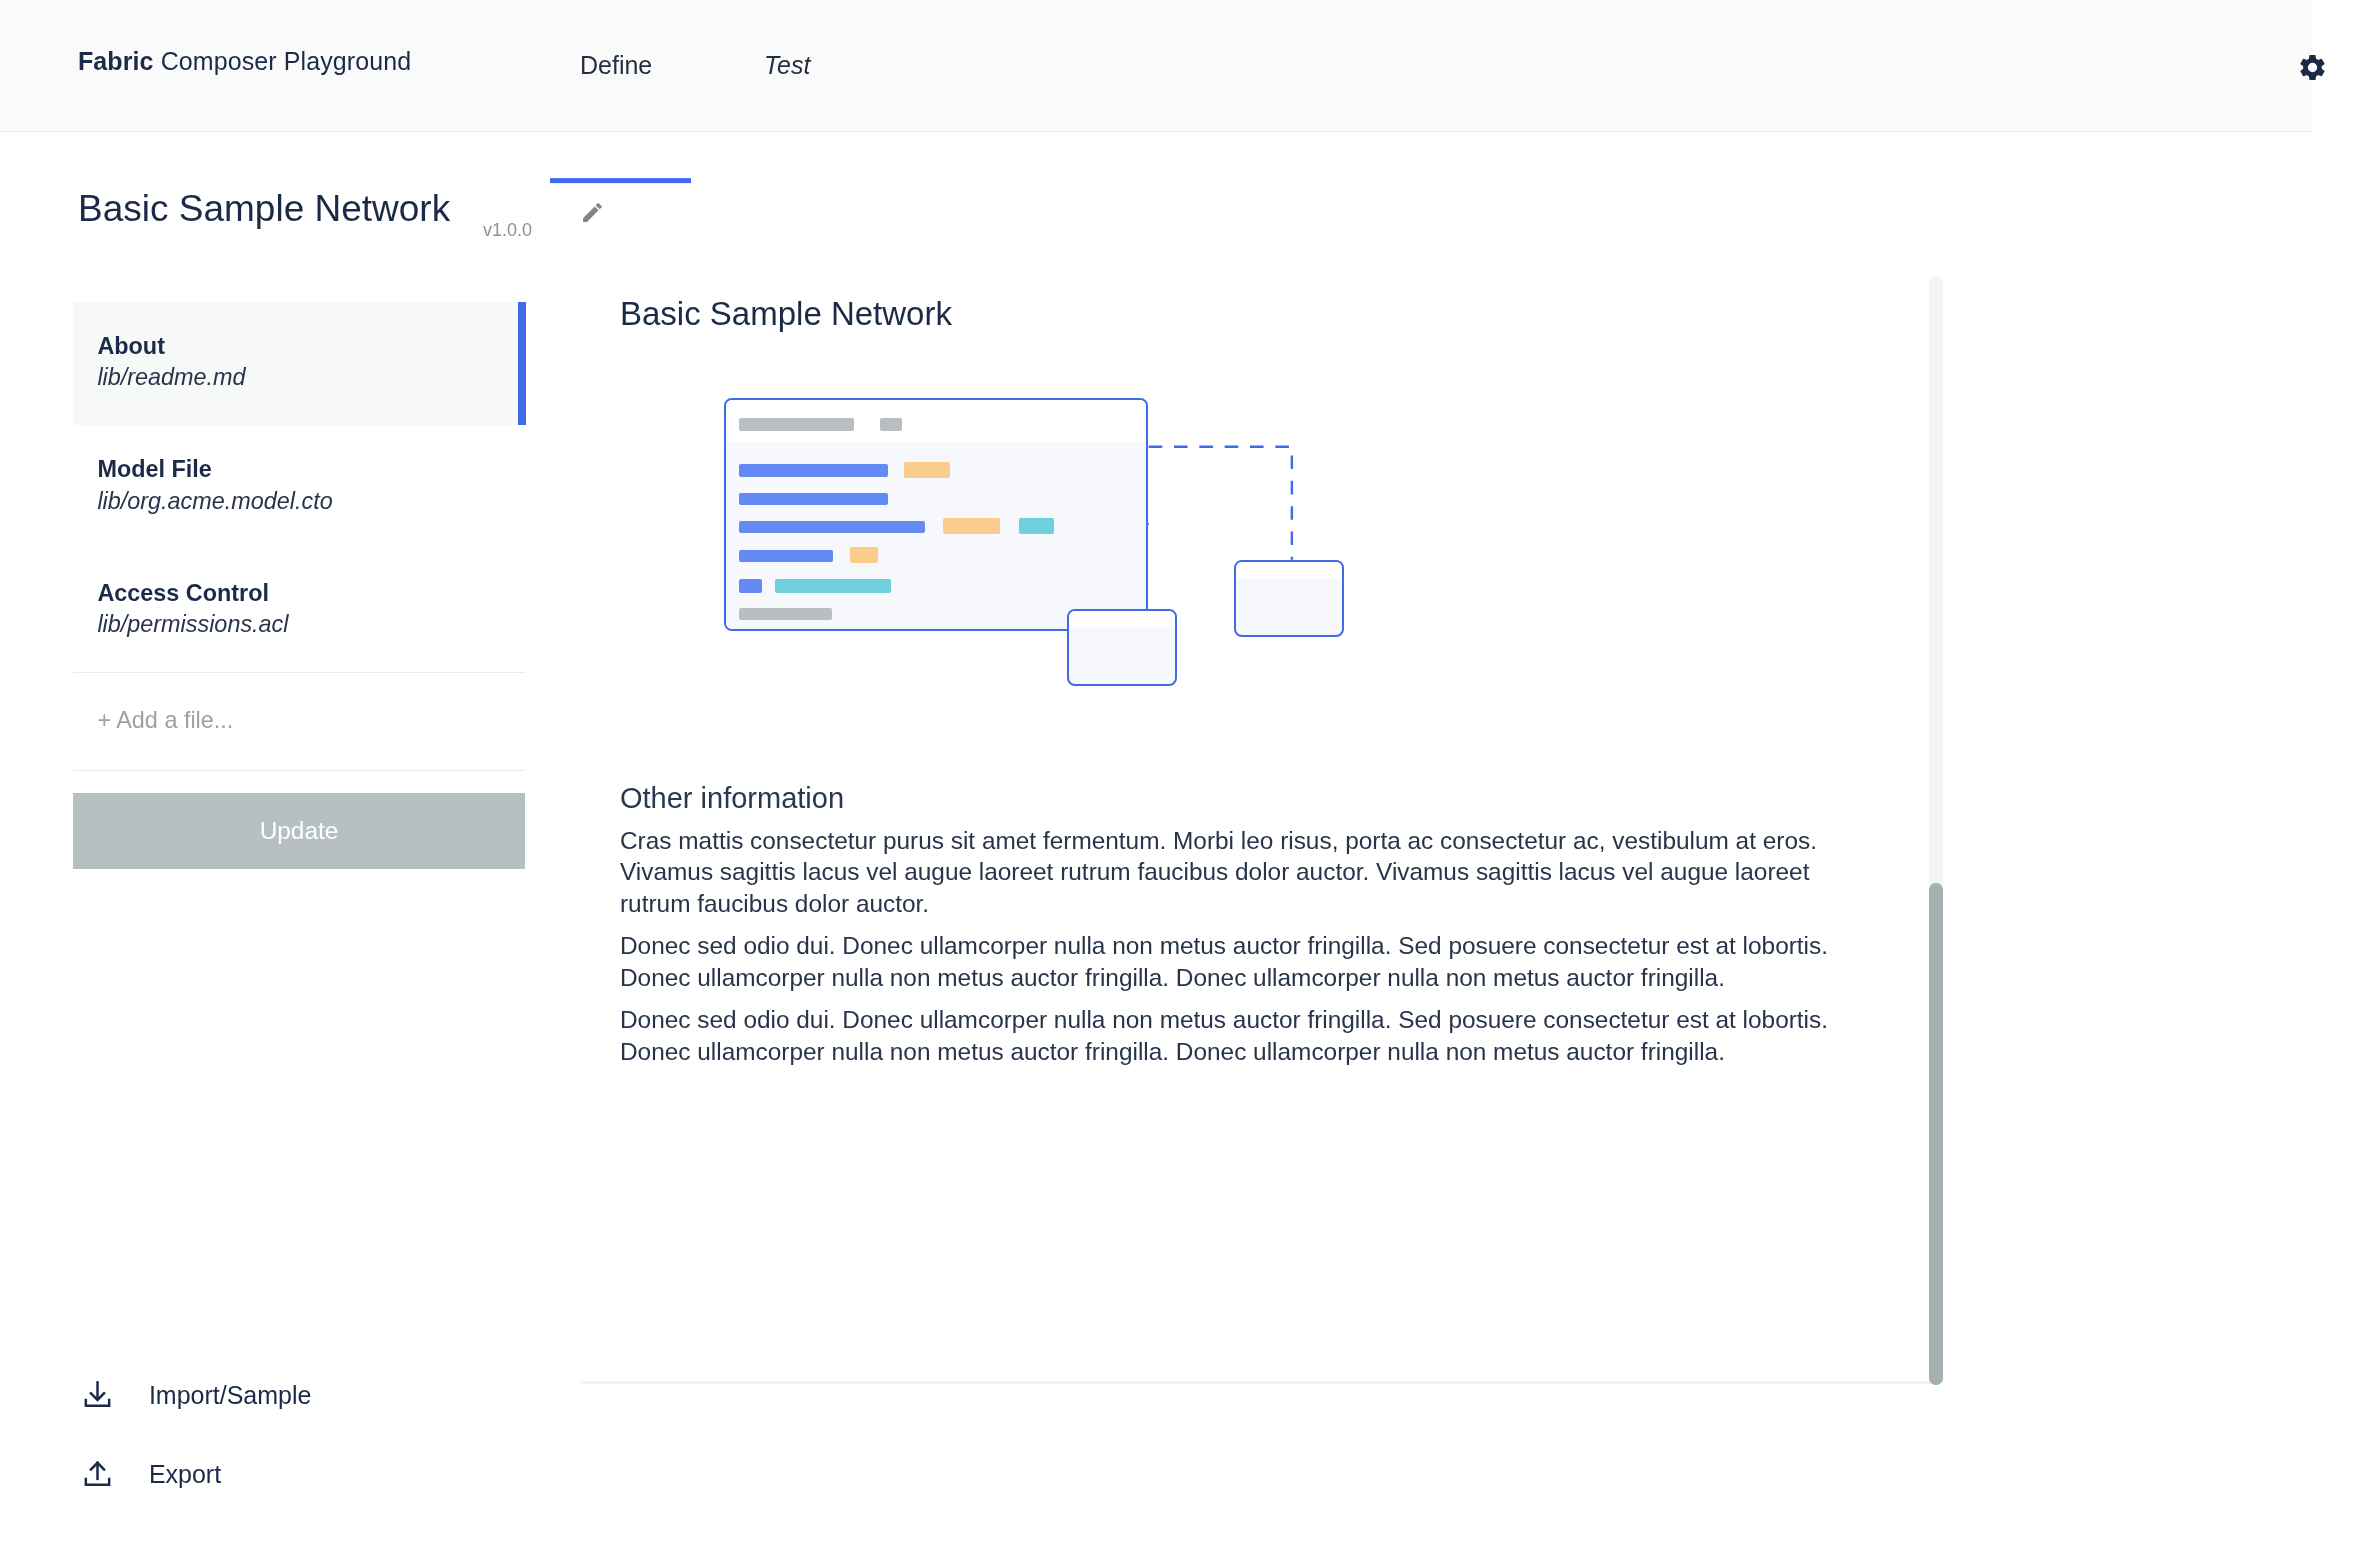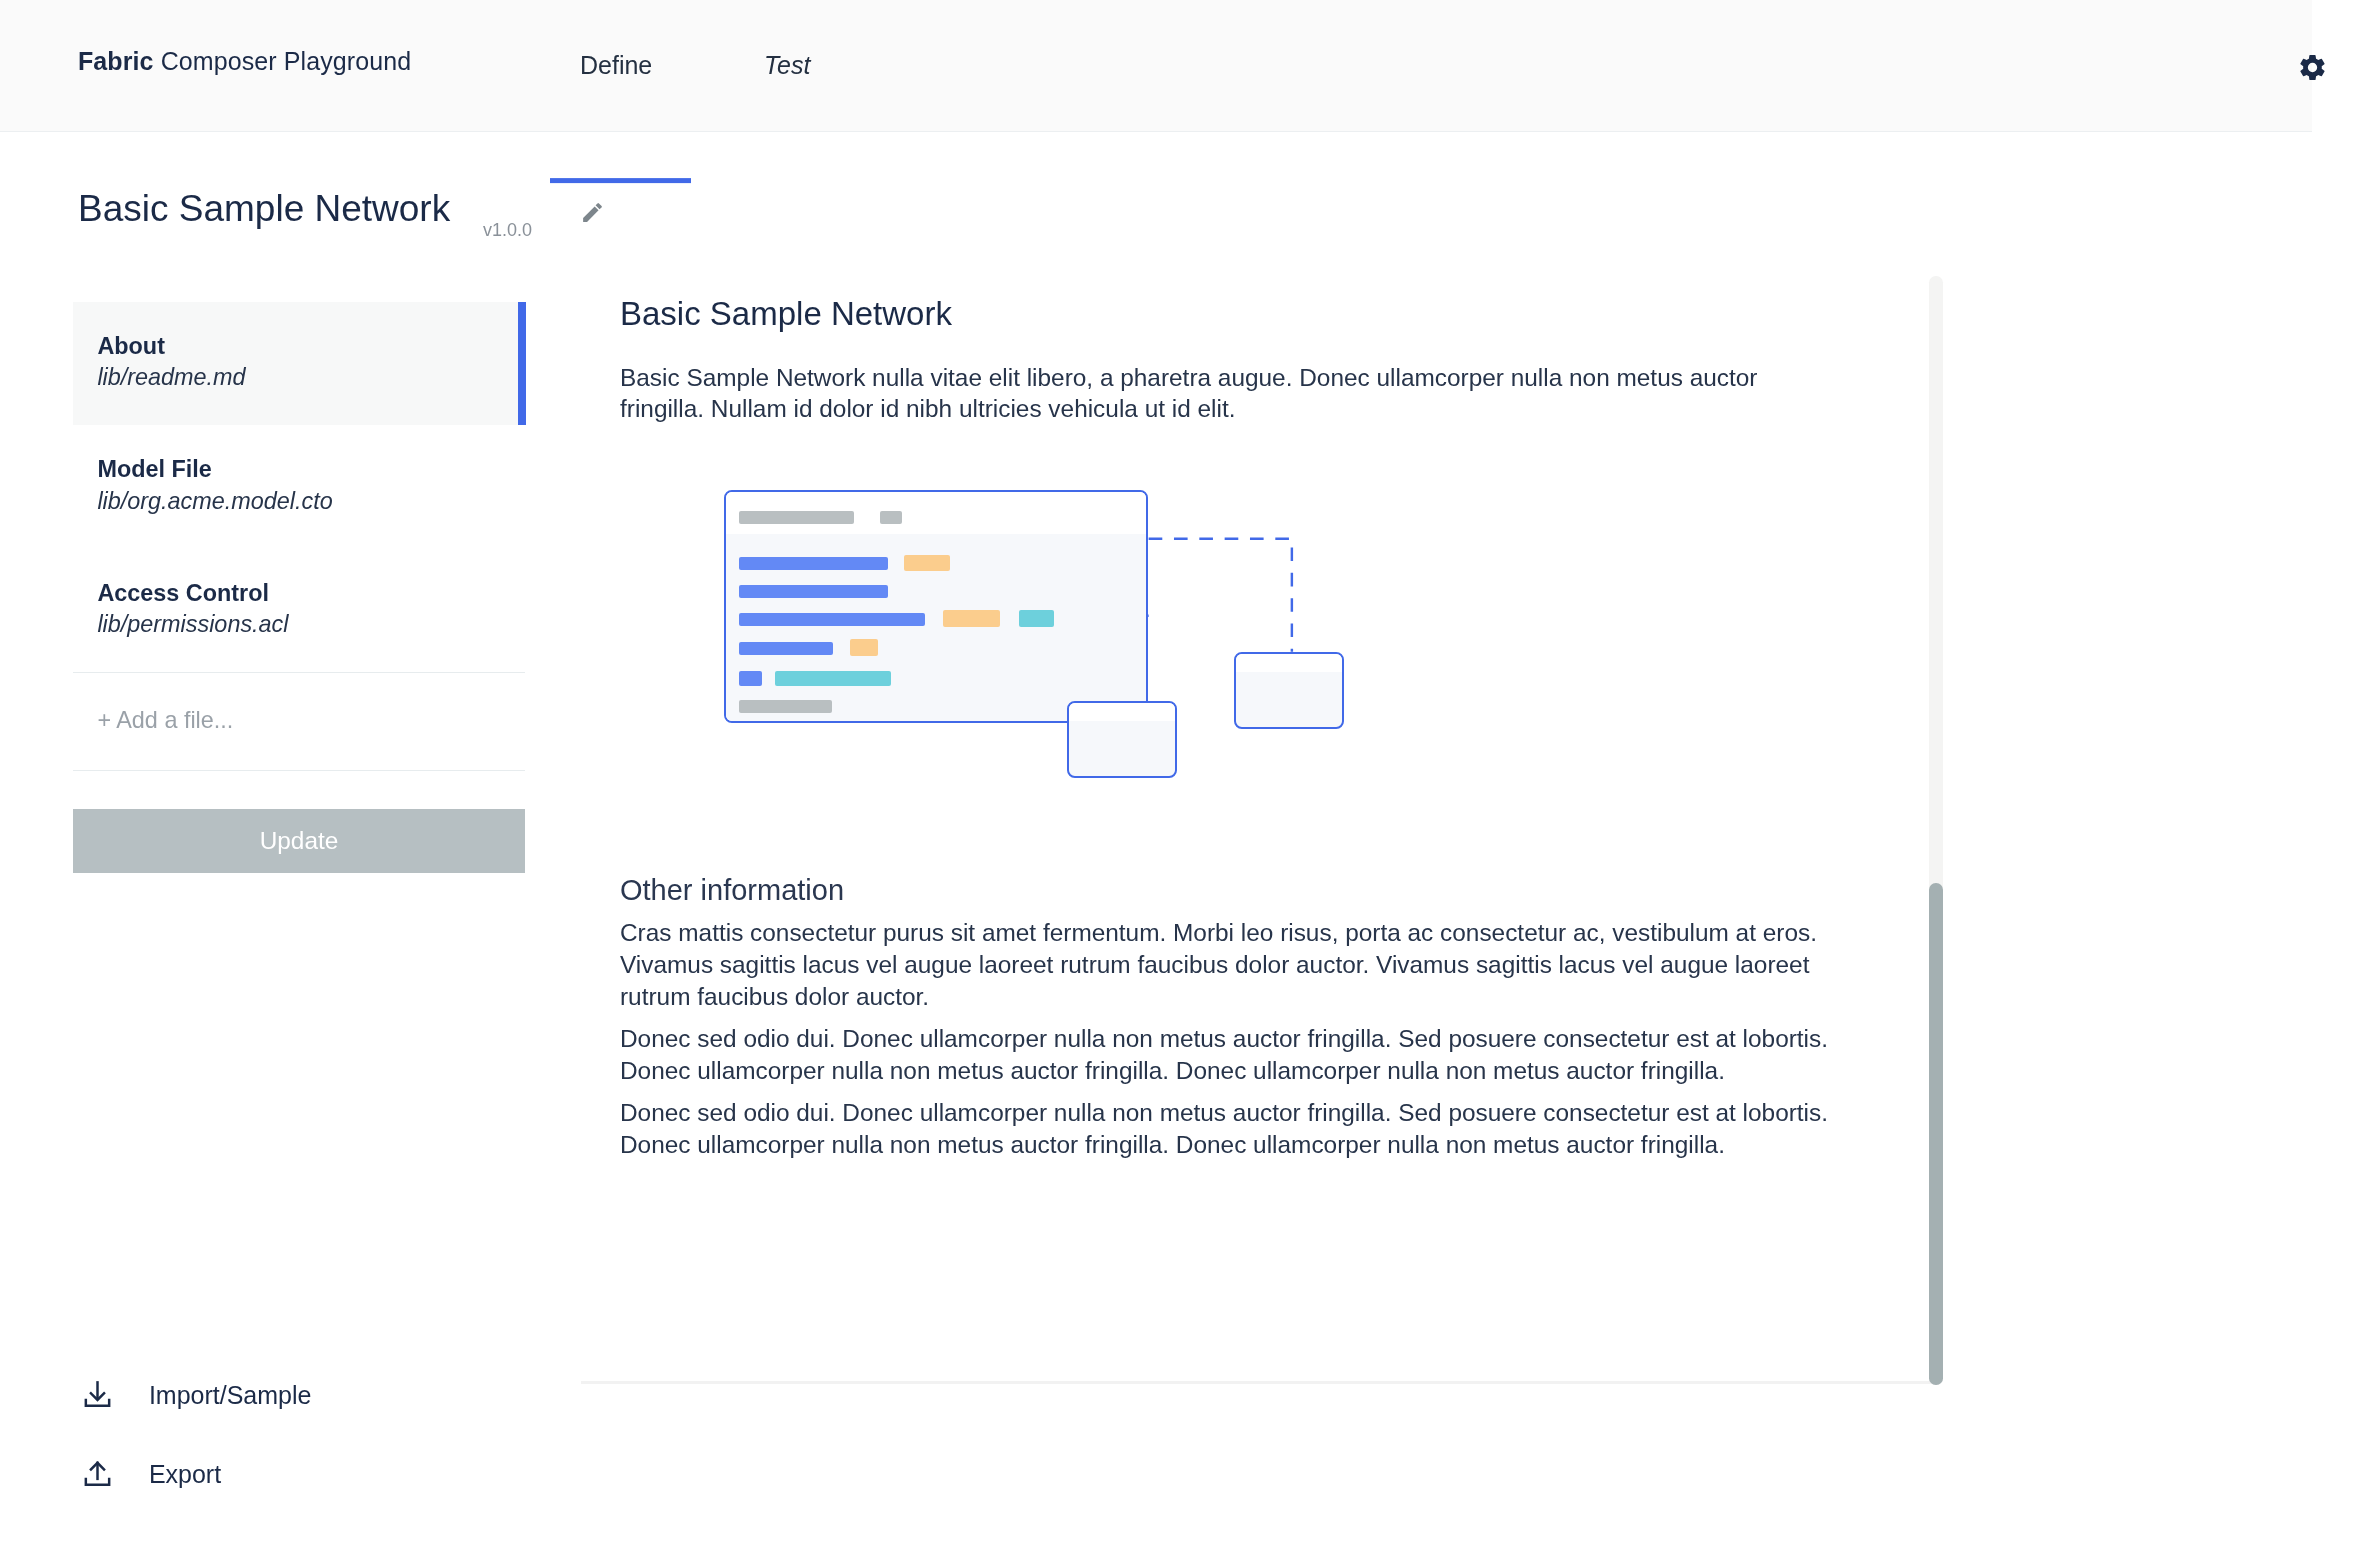--- a/index.html
+++ b/index.html
@@ -79,22 +79,22 @@
     line-height:1.28; margin-top:2.9px; white-space:nowrap;
   }
   .divider{
     height:1px; background:#e7ecee; margin:0 0 0 0; width:452px;
   }
   .add-file{
     font-size:23.4px; color:#9aa1a8;
     padding:34px 0 36px 24.4px; cursor:pointer; white-space:nowrap;
   }
   .update-btn{
-    margin-top:38px; margin-left:0;
-    width:452px; height:64px;
+    margin-top:22px; margin-left:0;
+    width:452px; height:76px;
     background:#b6bfc2; border:0;
     color:#ffffff; font-size:24.4px;
     font-family:"Liberation Sans", sans-serif;
     cursor:pointer;
   }
 
   
   .bottom-actions{ position:absolute; left:73px; top:1365px; }
   .action-row{
     display:flex; align-items:center; height:60px; cursor:pointer;
@@ -272,21 +272,20 @@
       </svg>
     </span>
     <span class="action-label">Export</span>
   </div>
 </div>
 
 <div class="content-wrap">
   <div class="content">
 
     <div class="c-h1">Basic Sample Network</div>
-    <div class="c-p">Basic Sample Network nulla vitae elit libero, a pharetra augue. Donec ullamcorper nulla non metus auctor fringilla. Nullam id dolor id nibh ultricies vehicula ut id elit.</div>
 
     <div class="illo">
 
       <svg width="1258" height="341" viewBox="0 0 1290 350">
 
         <path d="M542 50 H 689 V 166" fill="none" stroke="#4169e8" stroke-width="2.5" stroke-dasharray="14 12"></path>
 
         <path d="M542 129 H 505 Q 517 129 517 141 V 216" fill="none" stroke="#4169e8" stroke-width="2.5" stroke-dasharray="14 12"></path>
       </svg>
 

